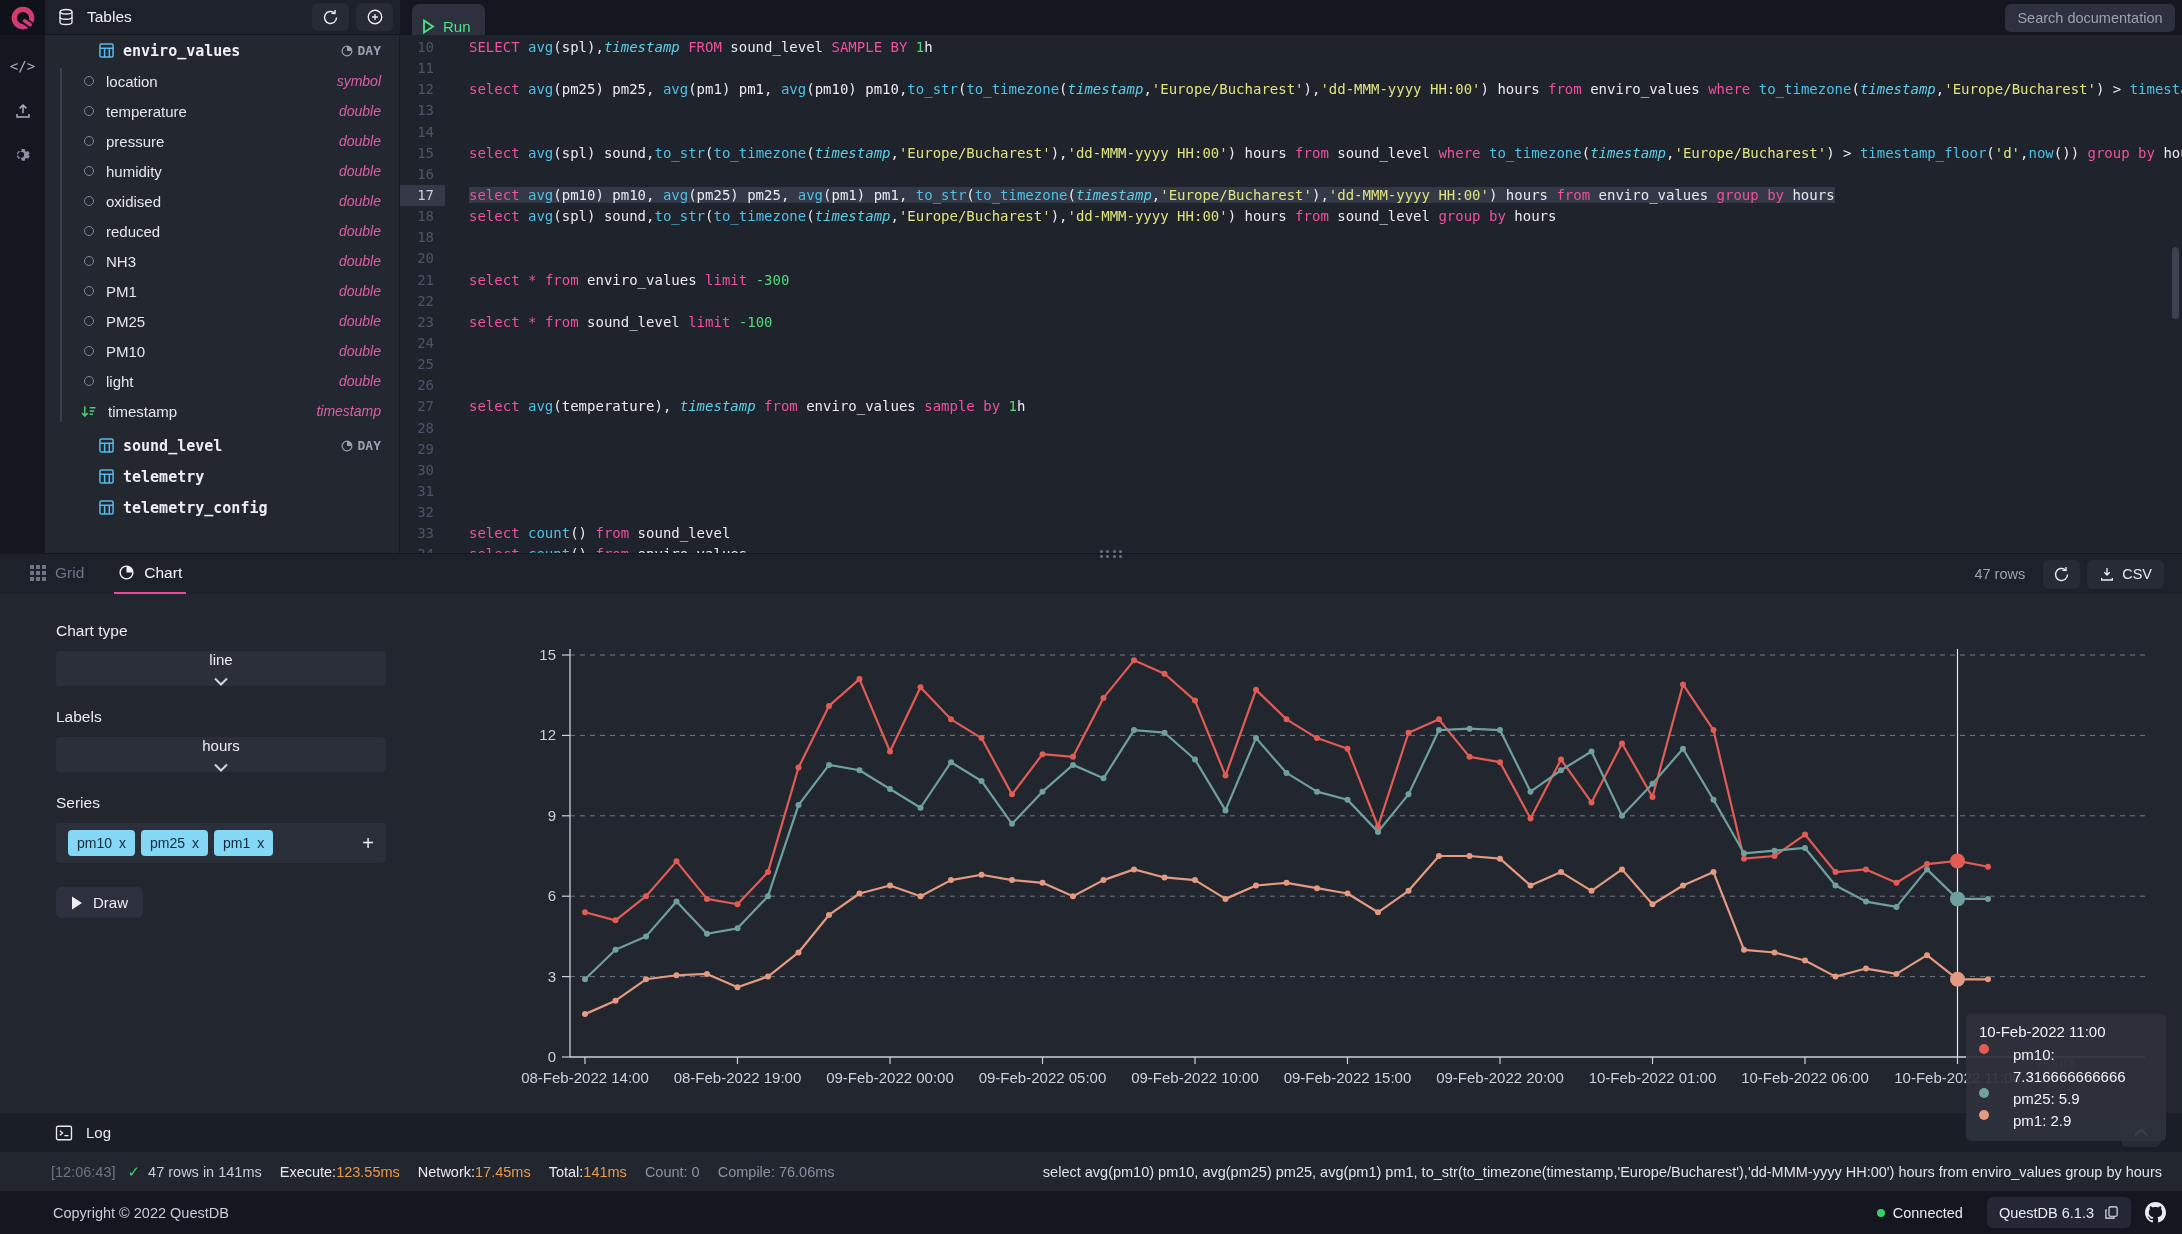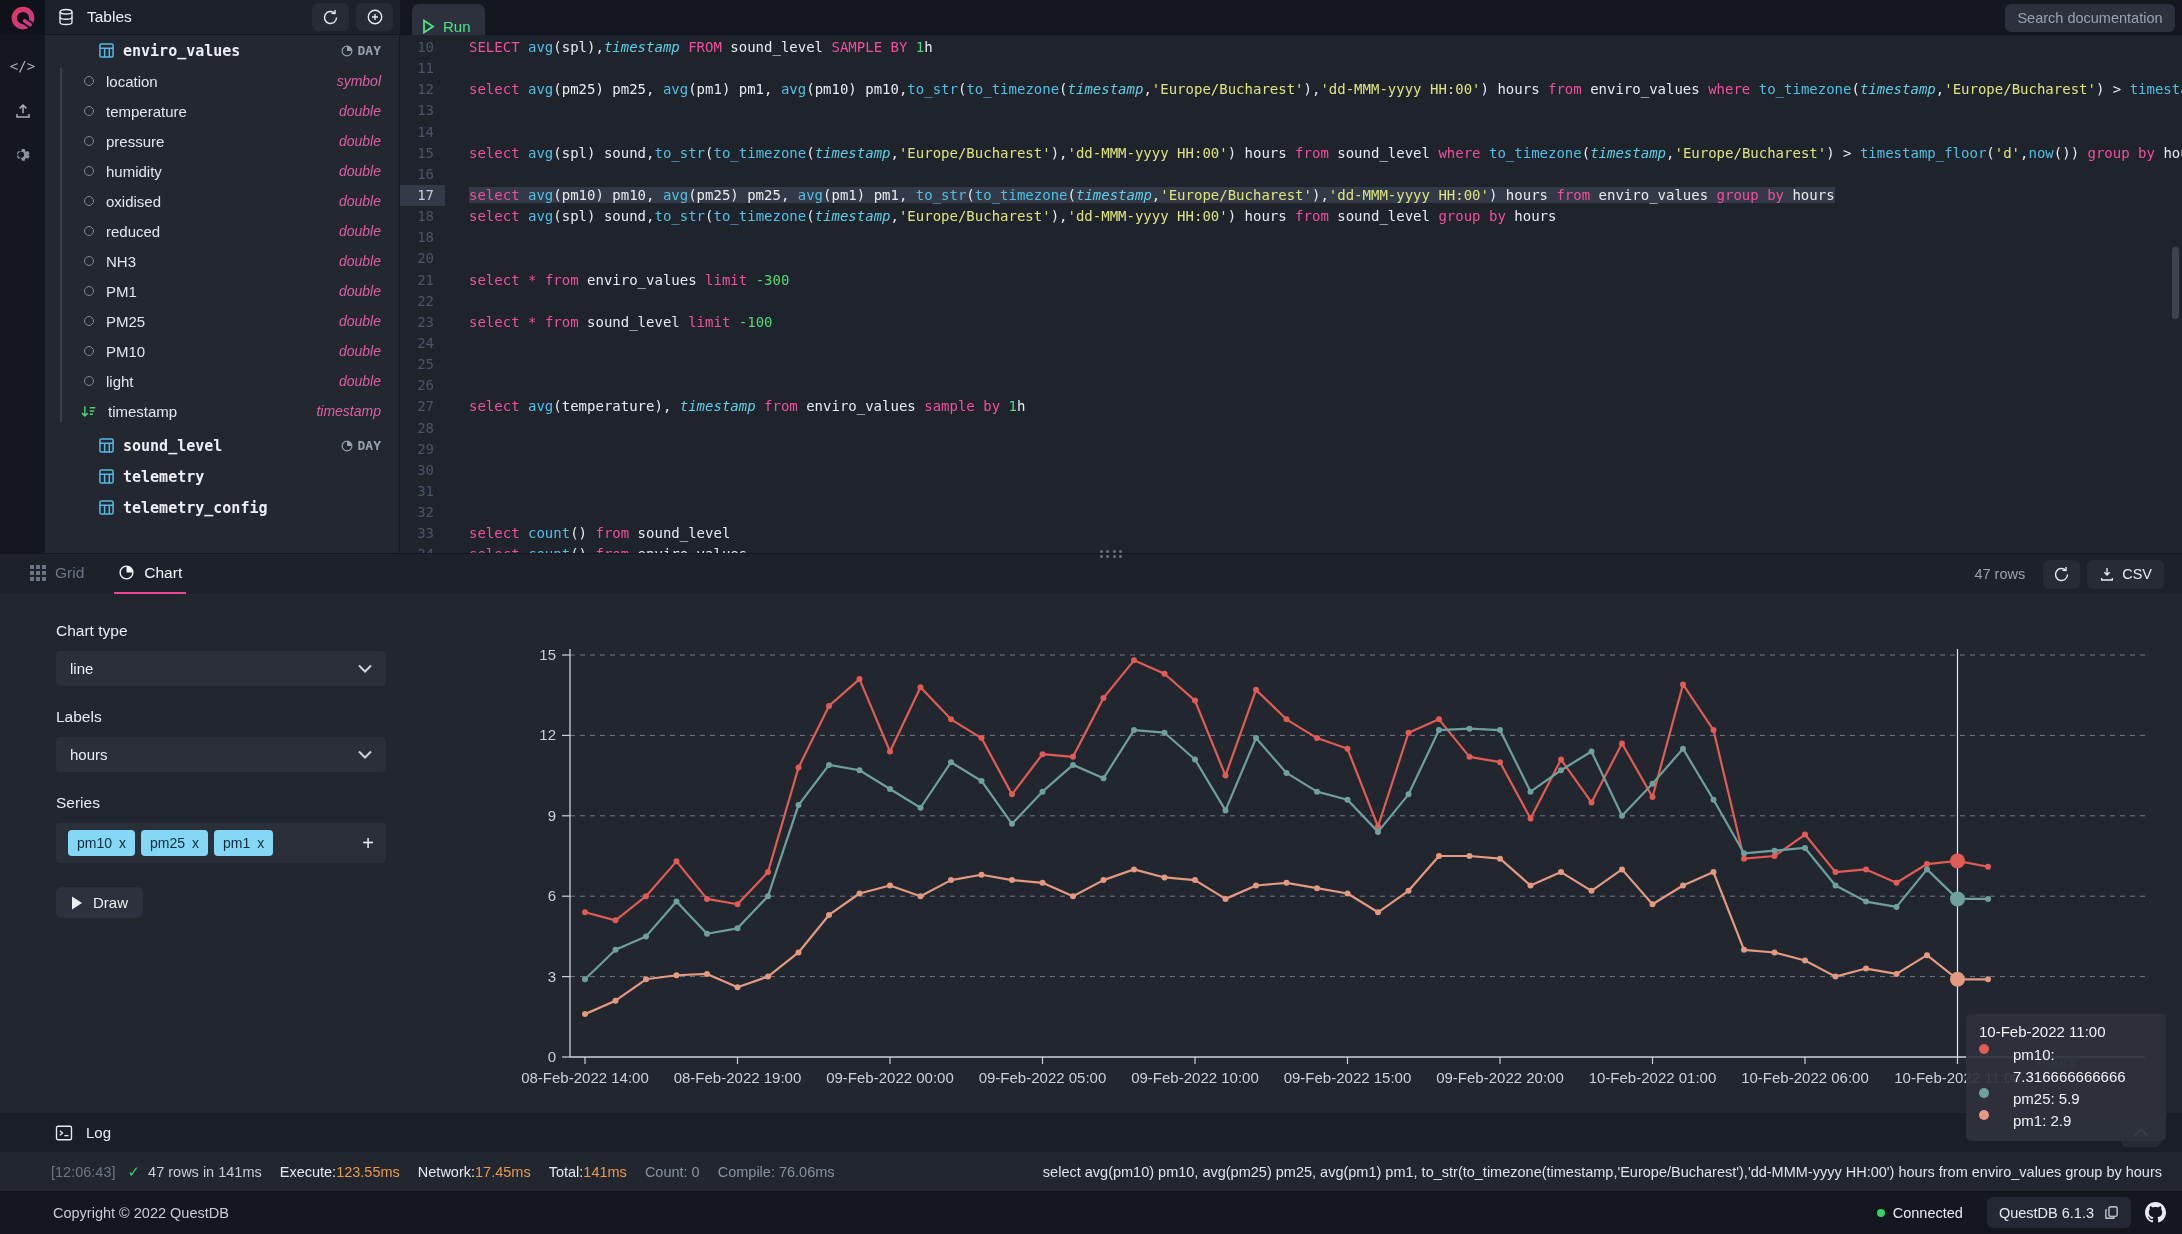--- a/index.html
+++ b/index.html
@@ -56,21 +56,21 @@
   #rows-count { color:#9aa1b0; font-size:14.5px; margin-right:18px; }
   #tabbar .sq-btn { height:29px; }
   #csv-btn { width:auto; padding:0 12px; color:#e9ebf0; font-size:14.5px; gap:7px; margin-right:18px; }
   #drag-dots { position:absolute; left:1098px; top:-5px; width:26px; height:10px; display:grid; grid-template-columns:repeat(4,1fr); grid-template-rows:repeat(2,1fr); cursor:row-resize; }
   #drag-dots i { width:3px; height:3px; border-radius:50%; background:#6a7180; margin:auto; }
 
   
   #content { position:absolute; left:0; top:594px; width:2182px; height:519px; background:#22262f; }
   #controls { position:absolute; left:56px; top:28px; width:330px; }
   .ctl-label { color:#e9ebf0; font-size:15.5px; margin-bottom:11px; }
-  .select { height:35px; background:#2a2f3a; border-radius:4px; display:flex; align-items:center; padding:0 14px; color:#eceef3; font-size:15px; margin-bottom:22px; cursor:pointer; }
+  .select { height:35px; background:#2a2f3a; border-radius:4px; display:flex; align-items:center; padding:0 14px; color:#eceef3; font-size:15px; margin-bottom:22px; cursor:pointer;flex-direction:column; }
   .select .val { flex:1; }
   .chips { height:40px; background:#2a2f3a; border-radius:4px; display:flex; align-items:center; padding:0 12px 0 6px; margin-bottom:24px; }
   .chip { background:#84d8f5; color:#15293a; border-radius:4px; font-size:14px; padding:5px 9px; margin-left:6px; cursor:pointer; }
   .chip .x { margin-left:7px; }
   .chips .plus { flex:1; text-align:right; color:#eceef3; font-size:20px; cursor:pointer; }
   #draw-btn { display:inline-flex; align-items:center; gap:10px; height:31px; padding:0 15px; background:#2c313d; border-radius:6px; color:#eceef3; font-size:15px; cursor:pointer; }
 
   
   #chart-svg { position:absolute; left:0; top:0; }
   #chart-tooltip { position:absolute; left:1966px; top:420px; width:200px; background:rgba(46,50,60,0.93); border-radius:5px; padding:9px 13px; z-index:5; pointer-events:none; }

